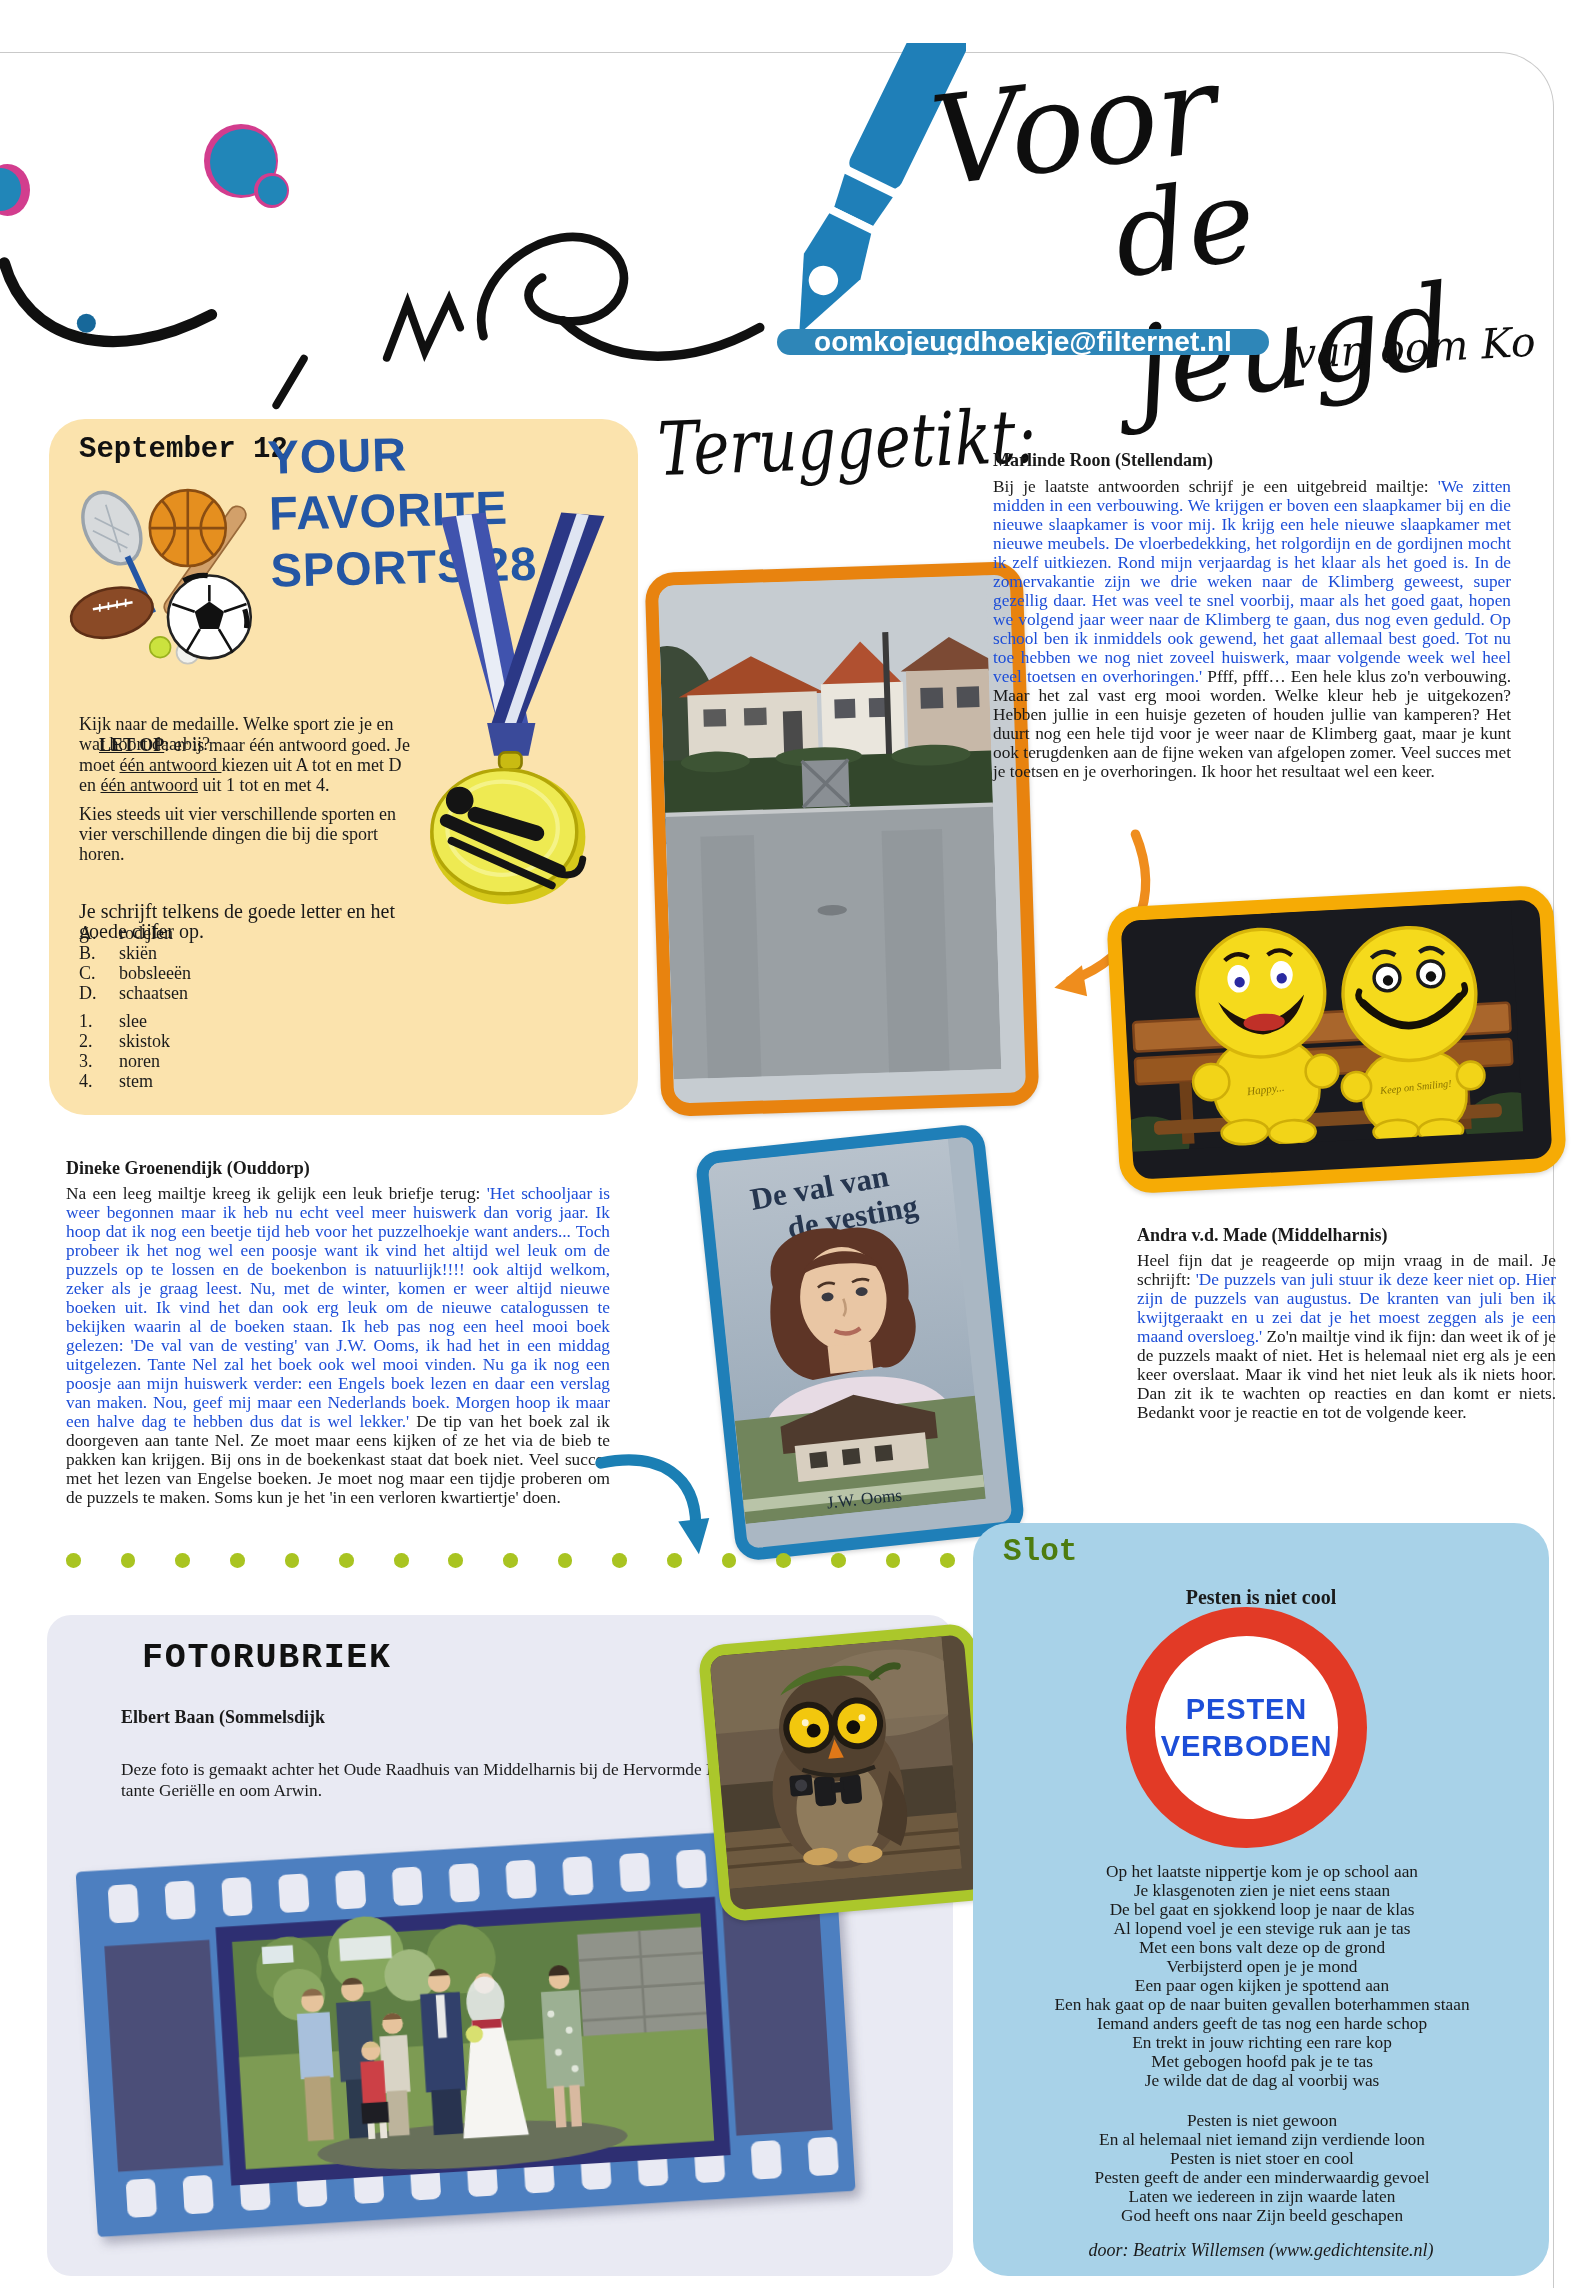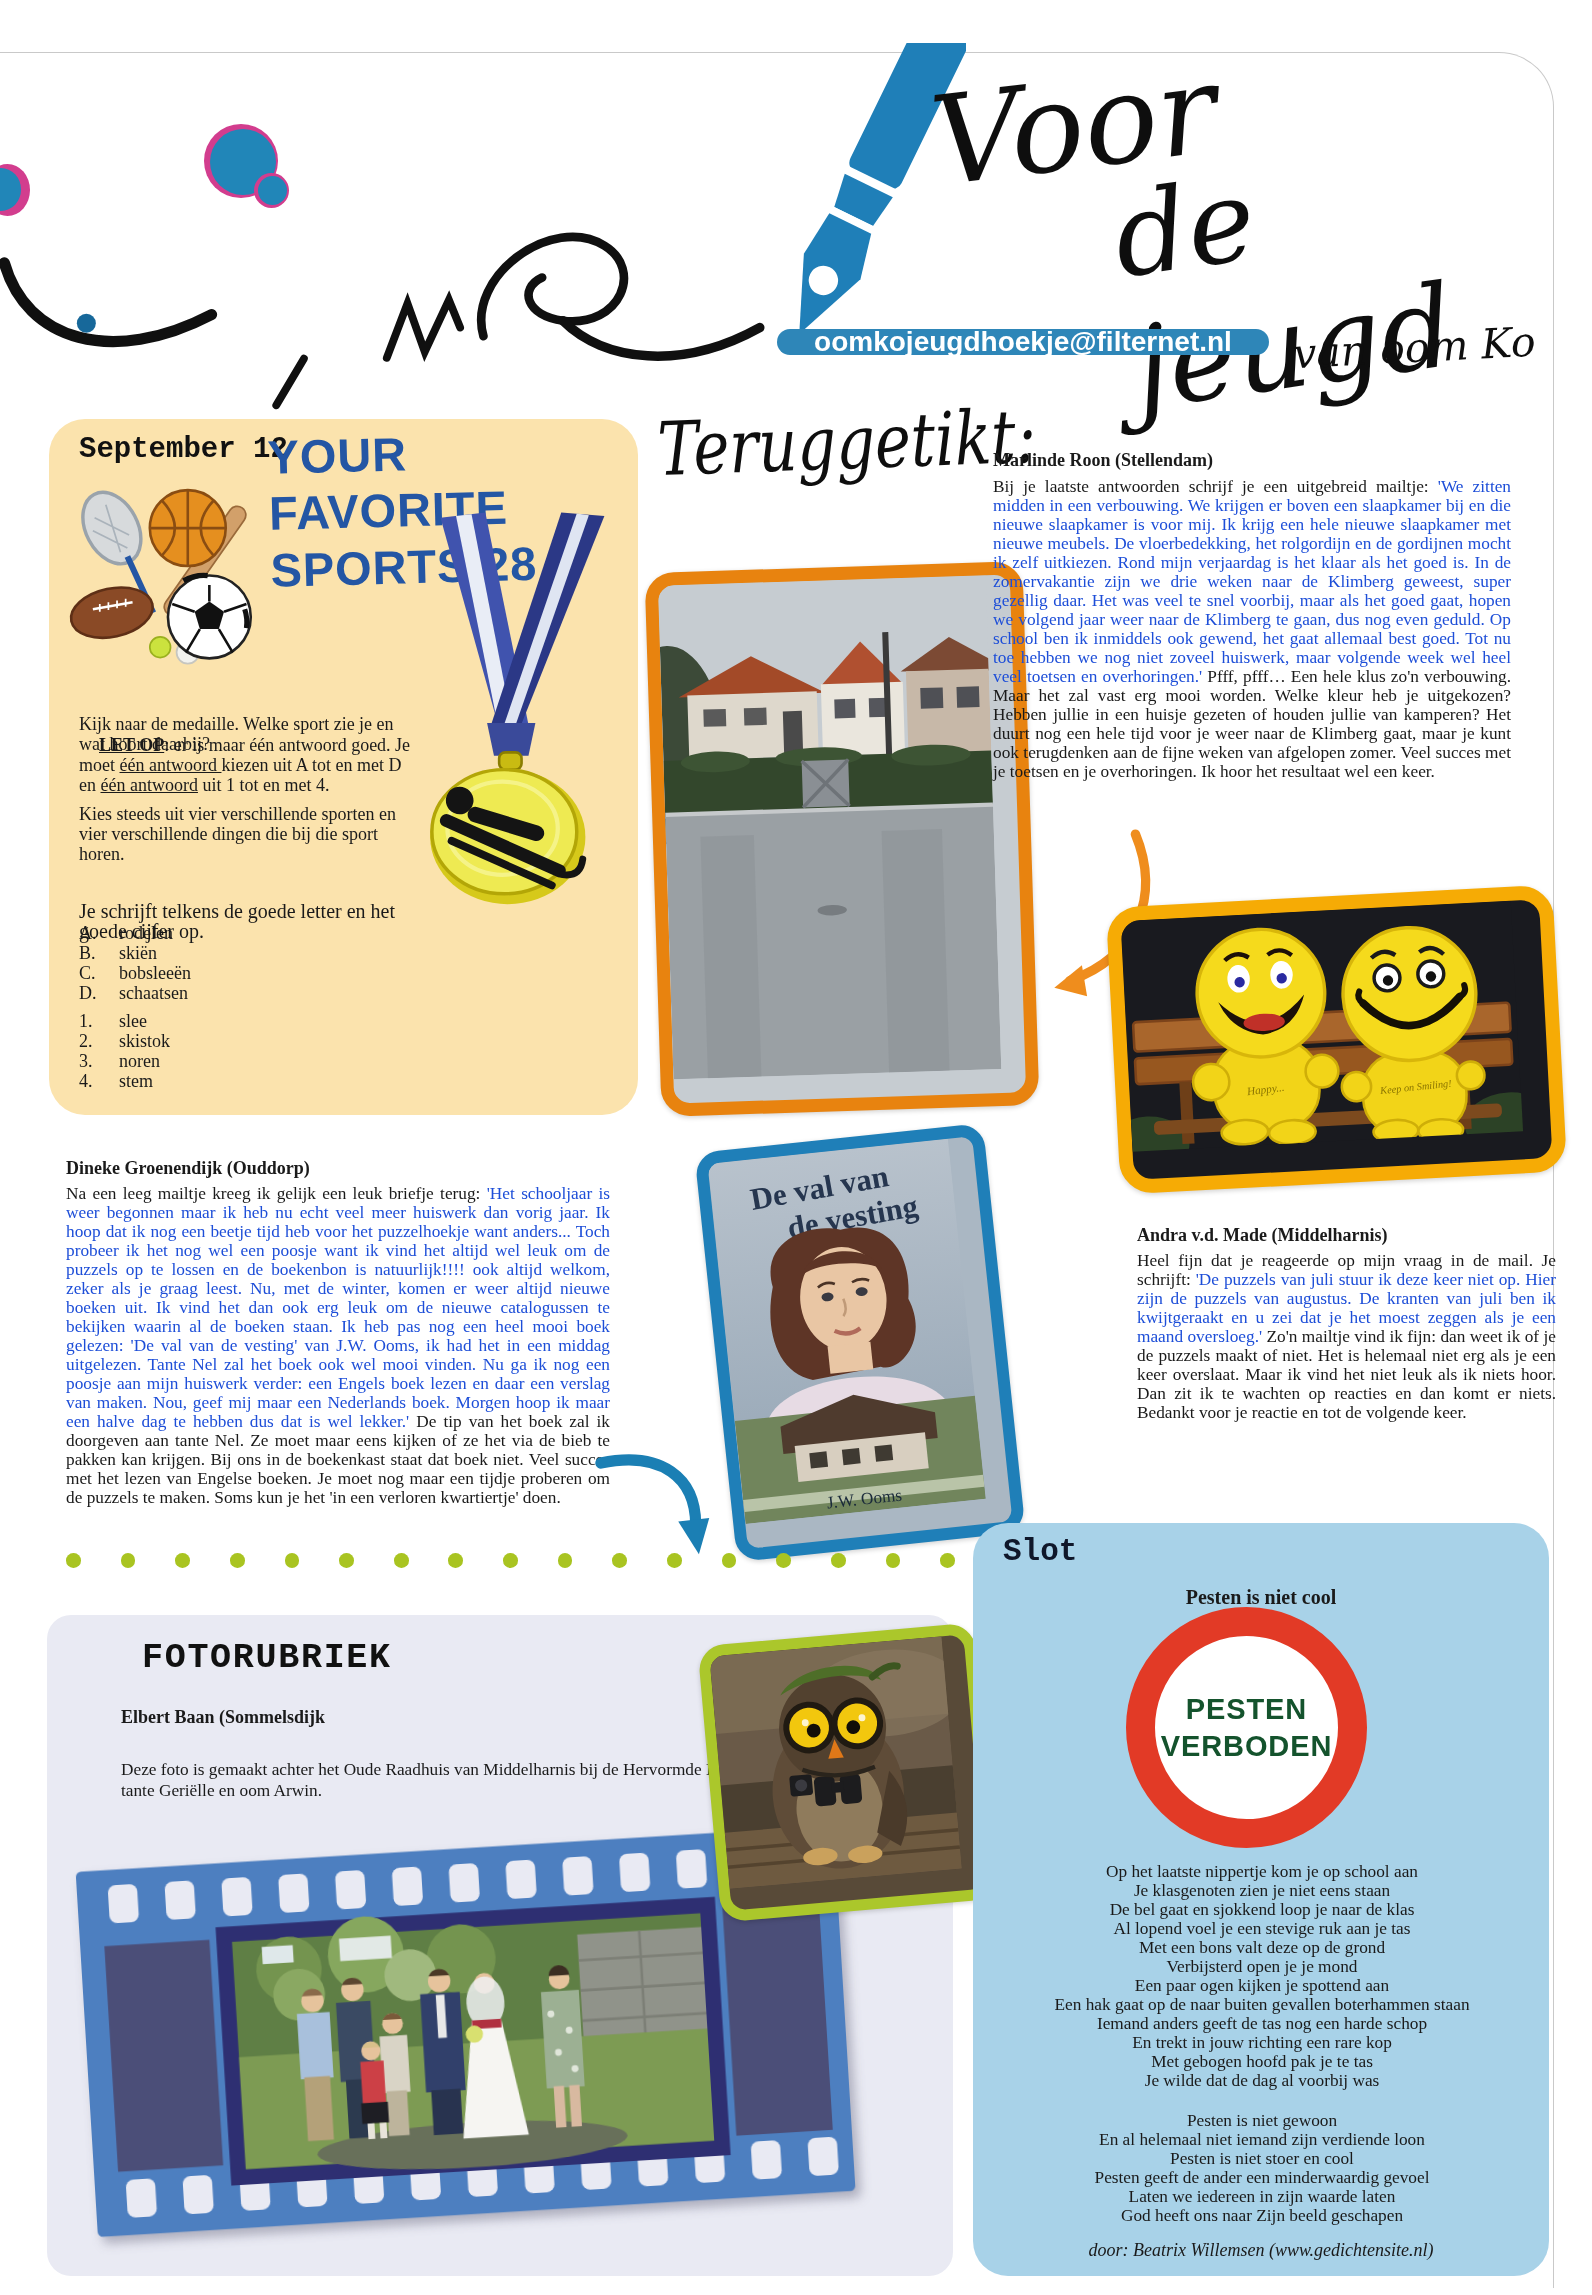--- a/index.html
+++ b/index.html
@@ -19,21 +19,21 @@
   .page-frame{position:absolute;left:-69px;top:52px;width:1622px;height:2235px;
       border-top:1.7px solid #c9c9c9;border-right:1.7px solid #c9c9c9;border-radius:0 55px 0 0;}
   .puzzle-box{background:#fbe3ad;border-radius:36px;}
   .photo-frame{overflow:hidden;box-shadow:0 1.7px 5.2px rgba(0,0,0,.18);}
   .opt-row{display:flex;font-size:18px;line-height:20px;}
   .opt-k{width:40px;flex:0 0 40px;}
   .poem{font-size:17.3px;line-height:19px;text-align:center;}
   .sign{border:29px solid #e23a26;border-radius:50%;background:#fff;
         display:flex;align-items:center;justify-content:center;text-align:center;}
   .sign-text{font-family:"Liberation Sans",sans-serif;font-weight:700;font-size:29px;
-        line-height:1.25;letter-spacing:0.9px;color:#14532d;filter:blur(0.4px);}
+        line-height:1.25;letter-spacing:0.9px;color:#1d4ed8;filter:blur(0.4px);}
   .dots-row{display:flex;justify-content:space-between;}
   .dots-row i{width:14.7px;height:14.7px;border-radius:50%;background:#a9c421;}
 </style>
 </head>
 <body>
 
 <div class="page">
 
   <div class="page-frame"></div>
 
@@ -450,21 +450,21 @@
         <rect x="80" y="146" width="26" height="24" rx="4"></rect>
         <circle cx="93" cy="158" r="7" fill="#3a3a40"></circle>
       </g>
       <path d="M 96 140 q 40 18 84 4" stroke="#2a241c" stroke-width="5" fill="none"></path>
       <ellipse cx="108" cy="242" rx="20" ry="10" fill="#caa15c"></ellipse>
       <ellipse cx="160" cy="244" rx="20" ry="10" fill="#caa15c"></ellipse>
     </svg>
   </div>
 
   <div class="abs" style="left:973px;top:1523px;width:576px;height:753px;background:#a8d2e8;border-radius:35px;"></div>
-  <div class="abs mono" style="left:1003px;top:1534px;font-size:31px;color:#0f172a;">Slot</div>
+  <div class="abs mono" style="left:1003px;top:1534px;font-size:31px;color:#4d7c0f;">Slot</div>
   <div class="abs serif" style="left:973px;top:1586px;width:576px;text-align:center;font-weight:bold;font-size:20px;">Pesten is niet cool</div>
 
   <div class="abs sign" style="left:1126px;top:1607px;width:183px;height:183px;">
     <div class="sign-text">
       <div>PESTEN</div>
       <div>VERBODEN</div>
     </div>
   </div>
 
   <div class="abs serif poem pre" style="left:984px;top:1862px;width:556px;">Op het laatste nippertje kom je op school aan

